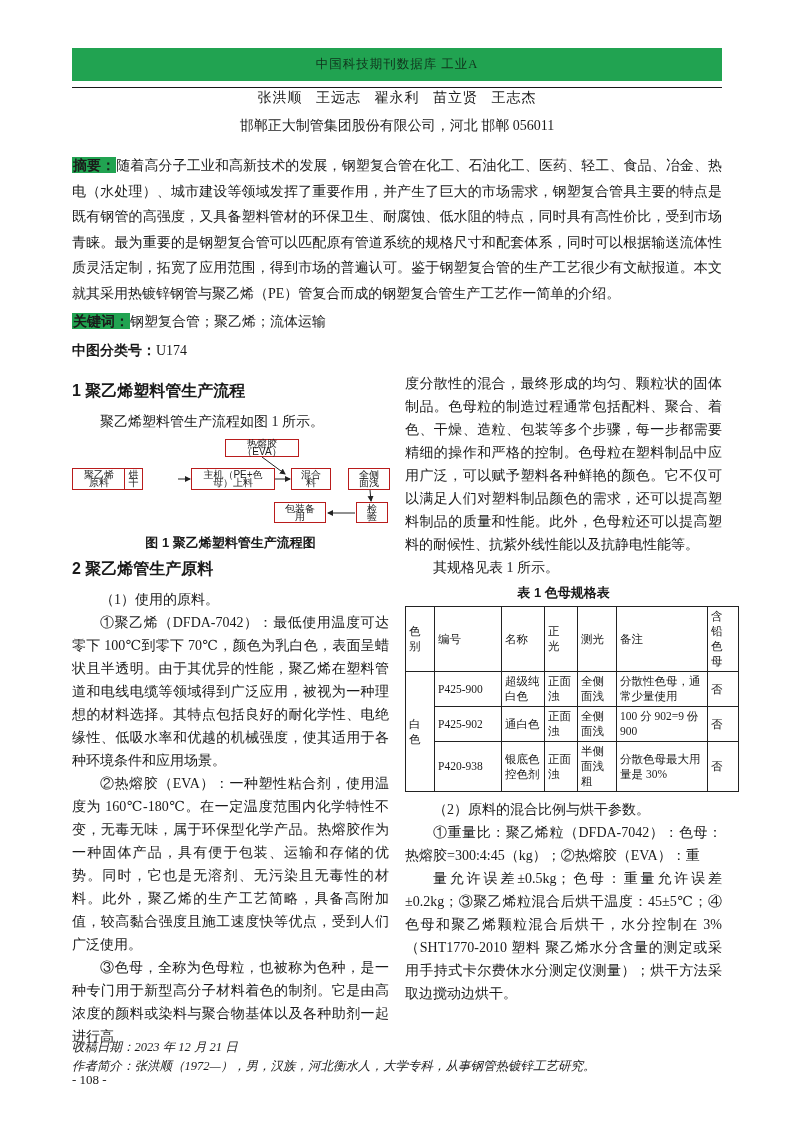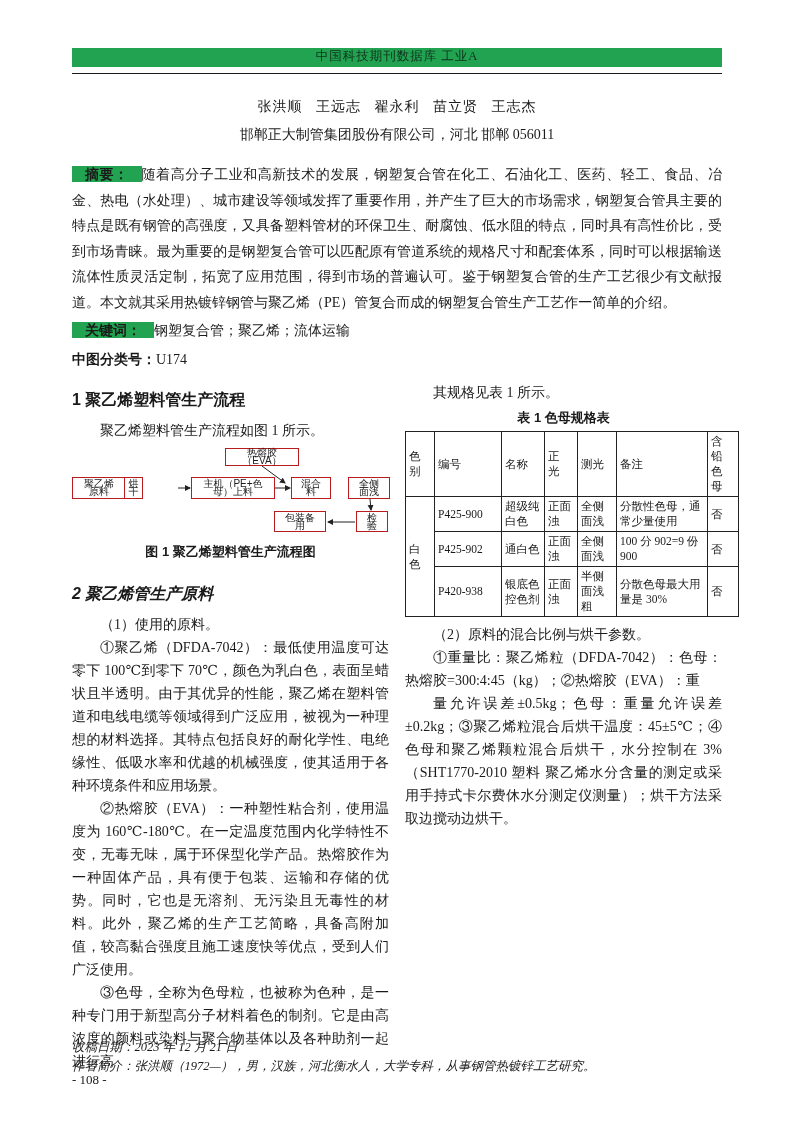--- a/index.html
+++ b/index.html
@@ -1,41 +1,41 @@
 <!DOCTYPE html>
 <html><head>
 <meta charset="utf-8">
 <style>
   html,body{margin:0;padding:0;background:#fff;}
   body{font-family:"Liberation Serif","DejaVu Serif",serif;color:#1a1a1a;}
   .page{position:relative;width:794px;height:1123px;margin:0 auto;background:#fff;box-sizing:border-box;padding:48px 72px 0 72px;overflow:hidden;}
 
   
-  .journal-bar{background:#21a351;height:19px;display:flex;justify-content:center;}
+  .journal-bar{background:#21a351;height:33px;display:flex;align-items:center;justify-content:center;}
   .journal-bar span{font-size:12.5px;color:#10321c;letter-spacing:1px;font-family:"Liberation Serif",serif;}
   .header-rule{border:none;border-top:1.5px solid #1a1a1a;margin:6px 0 0 0;}
 
   
   .title{margin-top:24px;text-align:center;font-family:"Liberation Sans","DejaVu Sans",sans-serif;font-weight:bold;font-size:23px;letter-spacing:1px;}
-  .authors{margin-top:24px;text-align:center;font-size:14px;letter-spacing:1px;white-space:pre;}
+  .authors{margin-top:1px;text-align:center;font-size:14px;letter-spacing:1px;white-space:pre;}
   .affiliation{margin-top:10px;text-align:center;font-size:14px;}
 
   
   .meta-block{margin-top:18px;font-size:14px;line-height:25.5px;text-align:justify;}
-  .label-hl{font-family:"Liberation Sans","DejaVu Sans",sans-serif;font-weight:bold;background:#21a351;padding:0 13px;}
+  .label-hl{font-family:"Liberation Sans","DejaVu Sans",sans-serif;font-weight:bold;background:#21a351;padding:0 1px;}
   .label-plain{font-family:"Liberation Sans","DejaVu Sans",sans-serif;font-weight:bold;}
   .kw-line,.clc-line{font-size:14px;margin-top:3px;line-height:25.5px;}
 
   
   .columns{display:flex;gap:16px;margin-top:9px;}
   .col{width:317px;font-size:14px;line-height:23px;text-align:justify;}
   .col p{margin:0;text-indent:2em;}
   .col p.noindent{text-indent:0;}
   .sec-head{font-family:"Liberation Sans","DejaVu Sans",sans-serif;font-weight:bold;font-size:16px;line-height:22px;margin:8px 0 8px 0;text-indent:0;text-align:left;}
-  .sec-head.second{margin-top:20px;font-style:italic;}
+  .sec-head.second{margin-top:4px;}
 
   
   .flowchart{position:relative;width:318px;height:88px;margin:6px 0 2px 0;}
   .fc-box{position:absolute;border:1px solid #b91c1c;box-sizing:border-box;display:flex;align-items:center;justify-content:center;text-align:center;font-family:"Liberation Sans","DejaVu Sans",sans-serif;font-size:10px;line-height:8px;padding:8px;background:#fff;}
   .fc-svg{position:absolute;left:0;top:0;}
   .fig-caption{text-align:center;font-family:"Liberation Sans","DejaVu Sans",sans-serif;font-weight:bold;font-size:13px;margin:4px 0 2px 0;text-indent:0;}
 
   
   .tbl-caption{text-align:center;font-family:"Liberation Sans","DejaVu Sans",sans-serif;font-weight:bold;font-size:13px;margin:2px 0 2px 0;text-indent:0;}
   table.spec{border-collapse:collapse;width:317px;table-layout:fixed;}
@@ -108,20 +108,21 @@
       <div class="fig-caption">图 1  聚乙烯塑料管生产流程图</div>
 
       <div class="sec-head second">2 聚乙烯管生产原料</div>
       <p>（1）使用的原料。</p>
       <p>①聚乙烯（DFDA-7042）：最低使用温度可达零下 100℃到零下 70℃，颜色为乳白色，表面呈蜡状且半透明。由于其优异的性能，聚乙烯在塑料管道和电线电缆等领域得到广泛应用，被视为一种理想的材料选择。其特点包括良好的耐化学性、电绝缘性、低吸水率和优越的机械强度，使其适用于各种环境条件和应用场景。</p>
       <p>②热熔胶（EVA）：一种塑性粘合剂，使用温度为 160℃-180℃。在一定温度范围内化学特性不变，无毒无味，属于环保型化学产品。热熔胶作为一种固体产品，具有便于包装、运输和存储的优势。同时，它也是无溶剂、无污染且无毒性的材料。此外，聚乙烯的生产工艺简略，具备高附加值，较高黏合强度且施工速度快等优点，受到人们广泛使用。</p>
       <p>③色母，全称为色母粒，也被称为色种，是一种专门用于新型高分子材料着色的制剂。它是由高浓度的颜料或染料与聚合物基体以及各种助剂一起进行高</p>
     </div>
 
     <div class="col">
+      <p class="noindent">度分散性的混合，最终形成的均匀、颗粒状的固体制品。色母粒的制造过程通常包括配料、聚合、着色、干燥、造粒、包装等多个步骤，每一步都需要精细的操作和严格的控制。色母粒在塑料制品中应用广泛，可以赋予塑料各种鲜艳的颜色。它不仅可以满足人们对塑料制品颜色的需求，还可以提高塑料制品的质量和性能。此外，色母粒还可以提高塑料的耐候性、抗紫外线性能以及抗静电性能等。</p>
       <p>其规格见表 1 所示。</p>
       <div class="tbl-caption">表 1  色母规格表</div>
 
       <table class="spec">
         <tbody>
             <tr>
           <th class="c-cat pre">色
 别</th>
           <th class="c-code">编号</th>
           <th class="c-name">名称</th>

